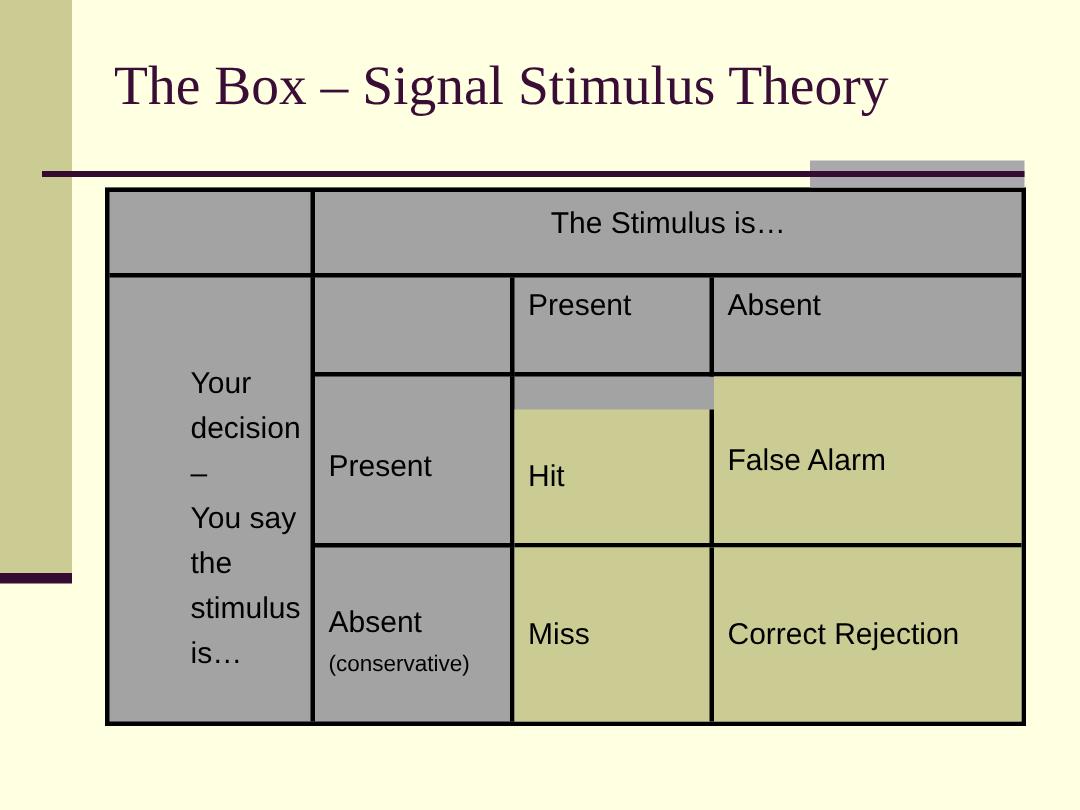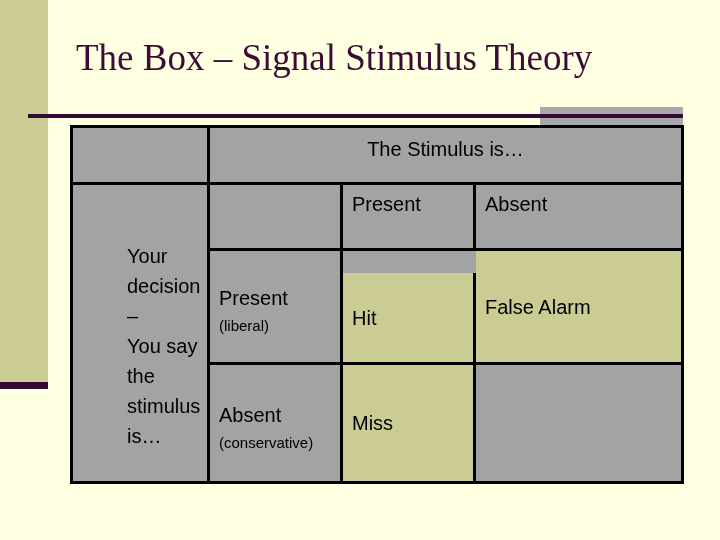--- a/index.html
+++ b/index.html
@@ -130,29 +130,29 @@
 is…</div>
 
     <div class="cell cell-blank br bb"></div>
 
     <div class="cell cell-colhead-p br bb">Present</div>
 
     <div class="cell cell-colhead-a bb">Absent</div>
 
     <div class="cell cell-rowlabel-p rowlabel br bb">
       <span>Present</span>
-      <span class="sub">(liberal)</span>
     </div>
 
     <div class="cell cell-hit datacell olive br bb">Hit</div>
 
     <div class="cell cell-fa datacell olive bb">False Alarm</div>
 
     <div class="cell cell-rowlabel-a rowlabel br">
       <span>Absent</span>
       <span class="sub">(conservative)</span>
     </div>
 
     <div class="cell cell-miss datacell olive br">Miss</div>
 
+    <div class="cell cell-cr datacell olive">Correct Rejection</div>
 
   </div>
 </div>
 
 </body></html>

